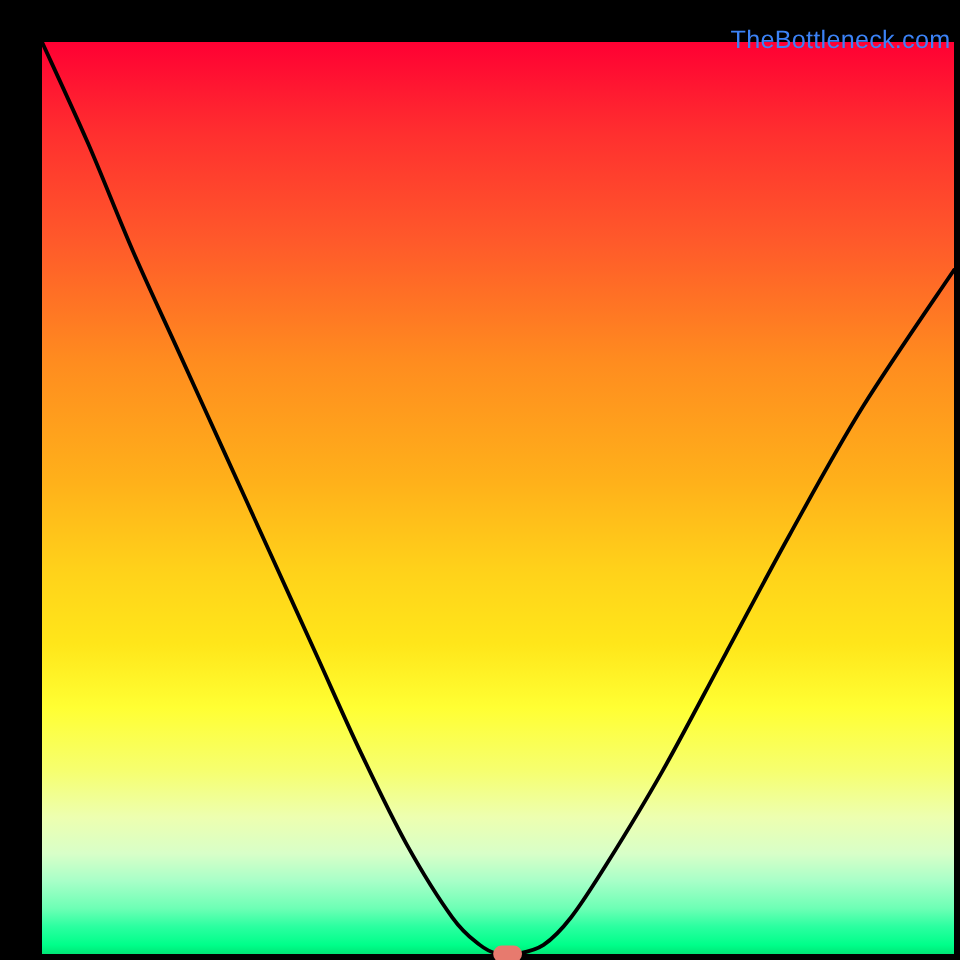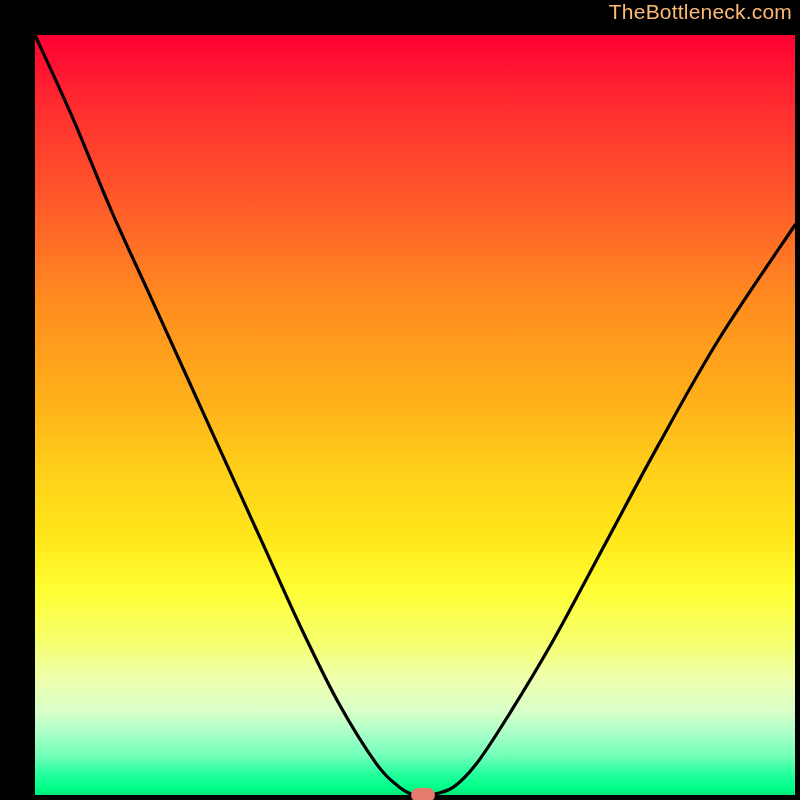--- a/index.html
+++ b/index.html
@@ -38,23 +38,23 @@
       #d8ffc8 89%,
       #a8ffc8 92%,
       #6dffb5 95%,
       #2bffa0 97%,
       #00ff8a 99%,
       #00e676 100%
     );
   }
   .watermark {
     position: absolute;
-    top: 0;
+    top: 22px;
     right: 8px;
-    color: #fdba74;
+    color: #3b82f6;
     font-size: 21px;
     font-weight: 500;
     letter-spacing: 0.2px;
     user-select: none;
   }
   svg.curve {
     position: absolute;
     left: 0;
     top: 0;
     width: 760px;

